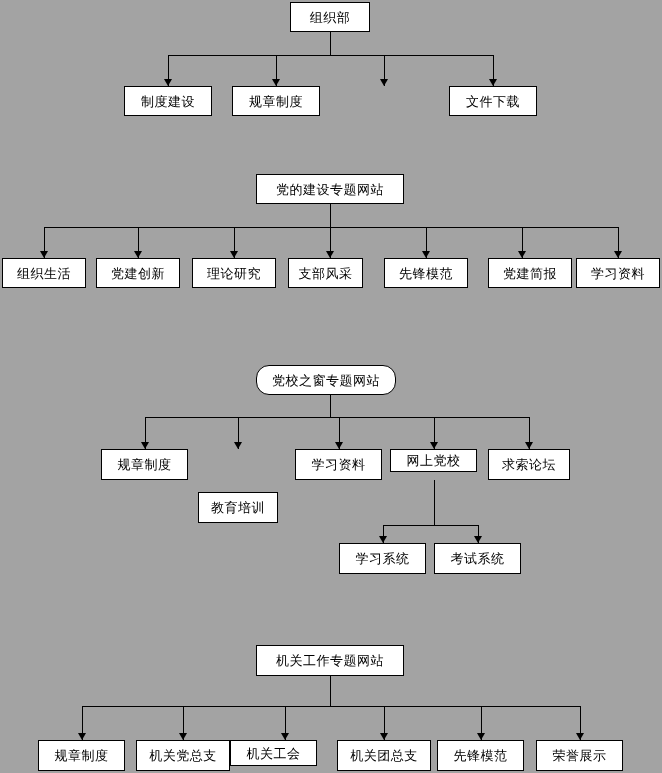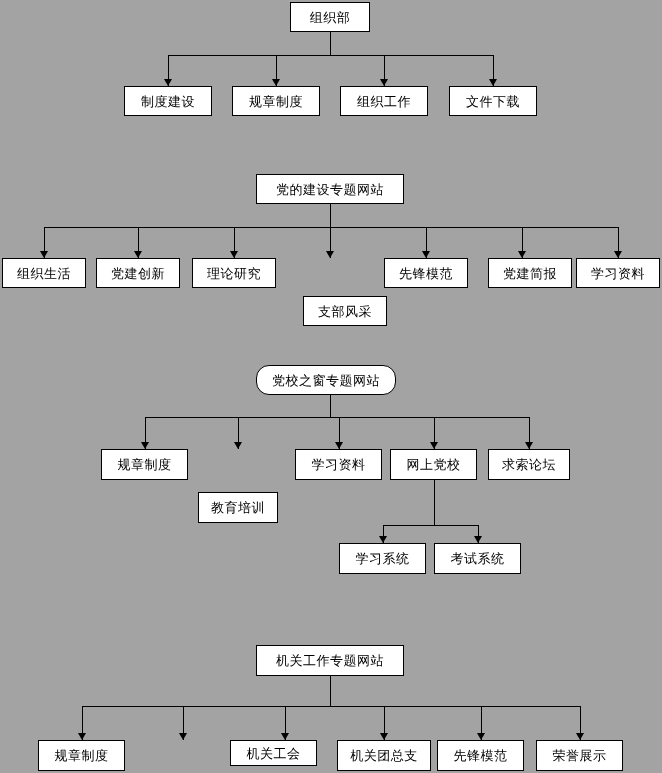--- a/index.html
+++ b/index.html
@@ -63,23 +63,20 @@
     <div class="node-box" style="left: 124px; top: 86px; width: 88px; height: 30px;">
       <span>制度建设</span>
     </div>
     <div class="conn conn-v" style="left: 276px; top: 55px; height: 31px;"></div>
     <div class="arrow-head" style="left: 272px; top: 79px;"></div>
     <div class="node-box" style="left: 232px; top: 86px; width: 88px; height: 30px;">
       <span>规章制度</span>
     </div>
     <div class="conn conn-v" style="left: 384px; top: 55px; height: 31px;"></div>
     <div class="arrow-head" style="left: 380px; top: 79px;"></div>
-    <div class="node-box" style="left: 340px; top: 86px; width: 88px; height: 30px;">
-      <span>组织工作</span>
-    </div>
     <div class="conn conn-v" style="left: 493px; top: 55px; height: 31px;"></div>
     <div class="arrow-head" style="left: 489px; top: 79px;"></div>
     <div class="node-box" style="left: 449px; top: 86px; width: 88px; height: 30px;">
       <span>文件下载</span>
     </div>
     <div class="node-box" style="left: 256px; top: 174px; width: 148px; height: 30px;">
       <span>党的建设专题网站</span>
     </div>
     <div class="conn conn-v" style="left: 330px; top: 204px; height: 23px;"></div>
     <div class="conn conn-h" style="left: 44px; top: 227px; width: 574px;"></div>
@@ -93,21 +90,21 @@
     <div class="node-box" style="left: 96px; top: 258px; width: 84px; height: 30px;">
       <span>党建创新</span>
     </div>
     <div class="conn conn-v" style="left: 234px; top: 227px; height: 31px;"></div>
     <div class="arrow-head" style="left: 230px; top: 251px;"></div>
     <div class="node-box" style="left: 192px; top: 258px; width: 84px; height: 30px;">
       <span>理论研究</span>
     </div>
     <div class="conn conn-v" style="left: 330px; top: 227px; height: 31px;"></div>
     <div class="arrow-head" style="left: 326px; top: 251px;"></div>
-    <div class="node-box" style="left: 303px; top: 258px; width: 84px; height: 30px; margin-top: 38px;">
+    <div class="node-box" style="left: 288px; top: 258px; width: 75px; height: 30px;">
       <span>支部风采</span>
     </div>
     <div class="conn conn-v" style="left: 426px; top: 227px; height: 31px;"></div>
     <div class="arrow-head" style="left: 422px; top: 251px;"></div>
     <div class="node-box" style="left: 384px; top: 258px; width: 84px; height: 30px;">
       <span>先锋模范</span>
     </div>
     <div class="conn conn-v" style="left: 522px; top: 227px; height: 31px;"></div>
     <div class="arrow-head" style="left: 518px; top: 251px;"></div>
     <div class="node-box" style="left: 480px; top: 258px; width: 84px; height: 30px; margin-left: 8px;">
@@ -133,21 +130,21 @@
     <div class="node-box" style="left: 198px; top: 449px; width: 80px; height: 31px; margin-top: 43px;">
       <span>教育培训</span>
     </div>
     <div class="conn conn-v" style="left: 339px; top: 417px; height: 32px;"></div>
     <div class="arrow-head" style="left: 335px; top: 442px;"></div>
     <div class="node-box" style="left: 295px; top: 449px; width: 87px; height: 31px;">
       <span>学习资料</span>
     </div>
     <div class="conn conn-v" style="left: 434px; top: 417px; height: 32px;"></div>
     <div class="arrow-head" style="left: 430px; top: 442px;"></div>
-    <div class="node-box" style="left: 390px; top: 449px; width: 87px; height: 31px; font-family: Liberation Serif, serif;">
+    <div class="node-box" style="left: 390px; top: 449px; width: 87px; height: 23px; font-family: Liberation Serif, serif;">
       <span>网上党校</span>
     </div>
     <div class="conn conn-v" style="left: 529px; top: 417px; height: 32px;"></div>
     <div class="arrow-head" style="left: 525px; top: 442px;"></div>
     <div class="node-box" style="left: 488px; top: 449px; width: 82px; height: 31px;">
       <span>求索论坛</span>
     </div>
     <div class="conn conn-v" style="left: 434px; top: 480px; height: 45px;"></div>
     <div class="conn conn-h" style="left: 383px; top: 525px; width: 95px;"></div>
     <div class="conn conn-v" style="left: 383px; top: 525px; height: 18px;"></div>
@@ -165,20 +162,23 @@
     </div>
     <div class="conn conn-v" style="left: 330px; top: 676px; height: 30px;"></div>
     <div class="conn conn-h" style="left: 82px; top: 706px; width: 498px;"></div>
     <div class="conn conn-v" style="left: 82px; top: 706px; height: 34px;"></div>
     <div class="arrow-head" style="left: 78px; top: 733px;"></div>
     <div class="node-box" style="left: 38px; top: 740px; width: 87px; height: 31px;">
       <span>规章制度</span>
     </div>
     <div class="conn conn-v" style="left: 183px; top: 706px; height: 34px;"></div>
     <div class="arrow-head" style="left: 179px; top: 733px;"></div>
+    <div class="node-box" style="left: 136px; top: 740px; width: 94px; height: 31px;">
+      <span>机关党总支</span>
+    </div>
     <div class="conn conn-v" style="left: 285px; top: 706px; height: 34px;"></div>
     <div class="arrow-head" style="left: 281px; top: 733px;"></div>
     <div class="node-box" style="left: 230px; top: 740px; width: 87px; height: 26px;">
       <span>机关工会</span>
     </div>
     <div class="conn conn-v" style="left: 384px; top: 706px; height: 34px;"></div>
     <div class="arrow-head" style="left: 380px; top: 733px;"></div>
     <div class="node-box" style="left: 337px; top: 740px; width: 94px; height: 31px;">
       <span>机关团总支</span>
     </div>

